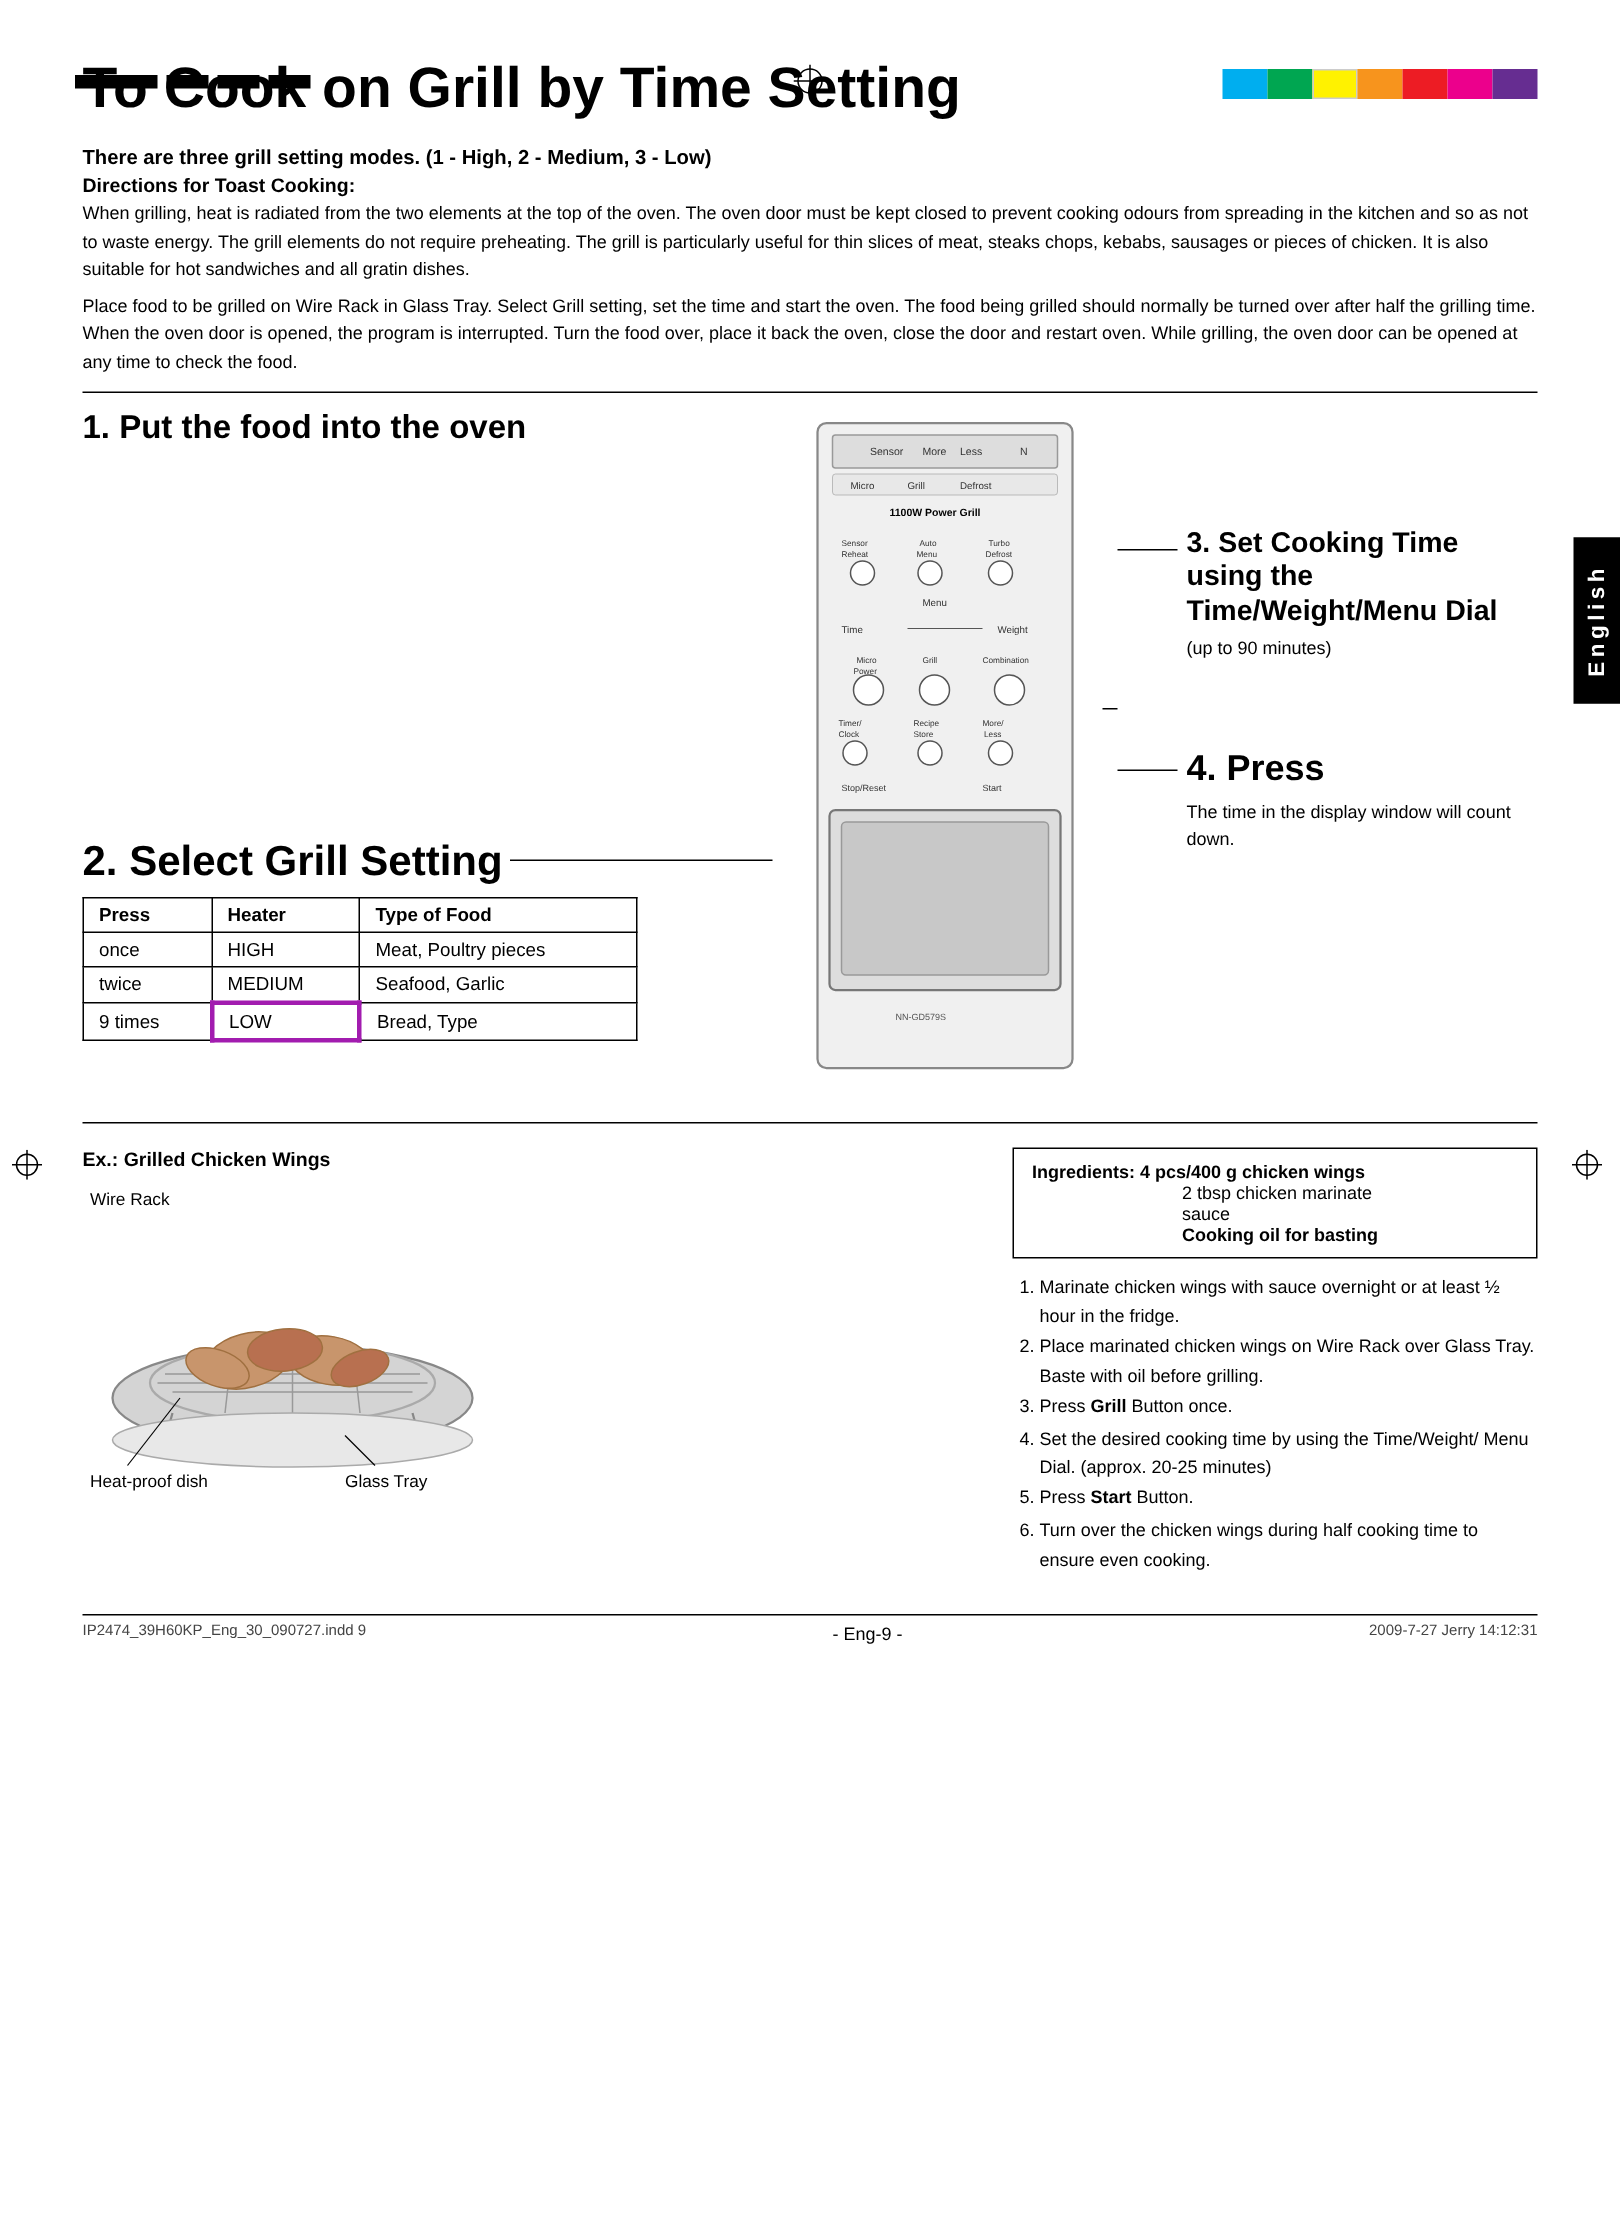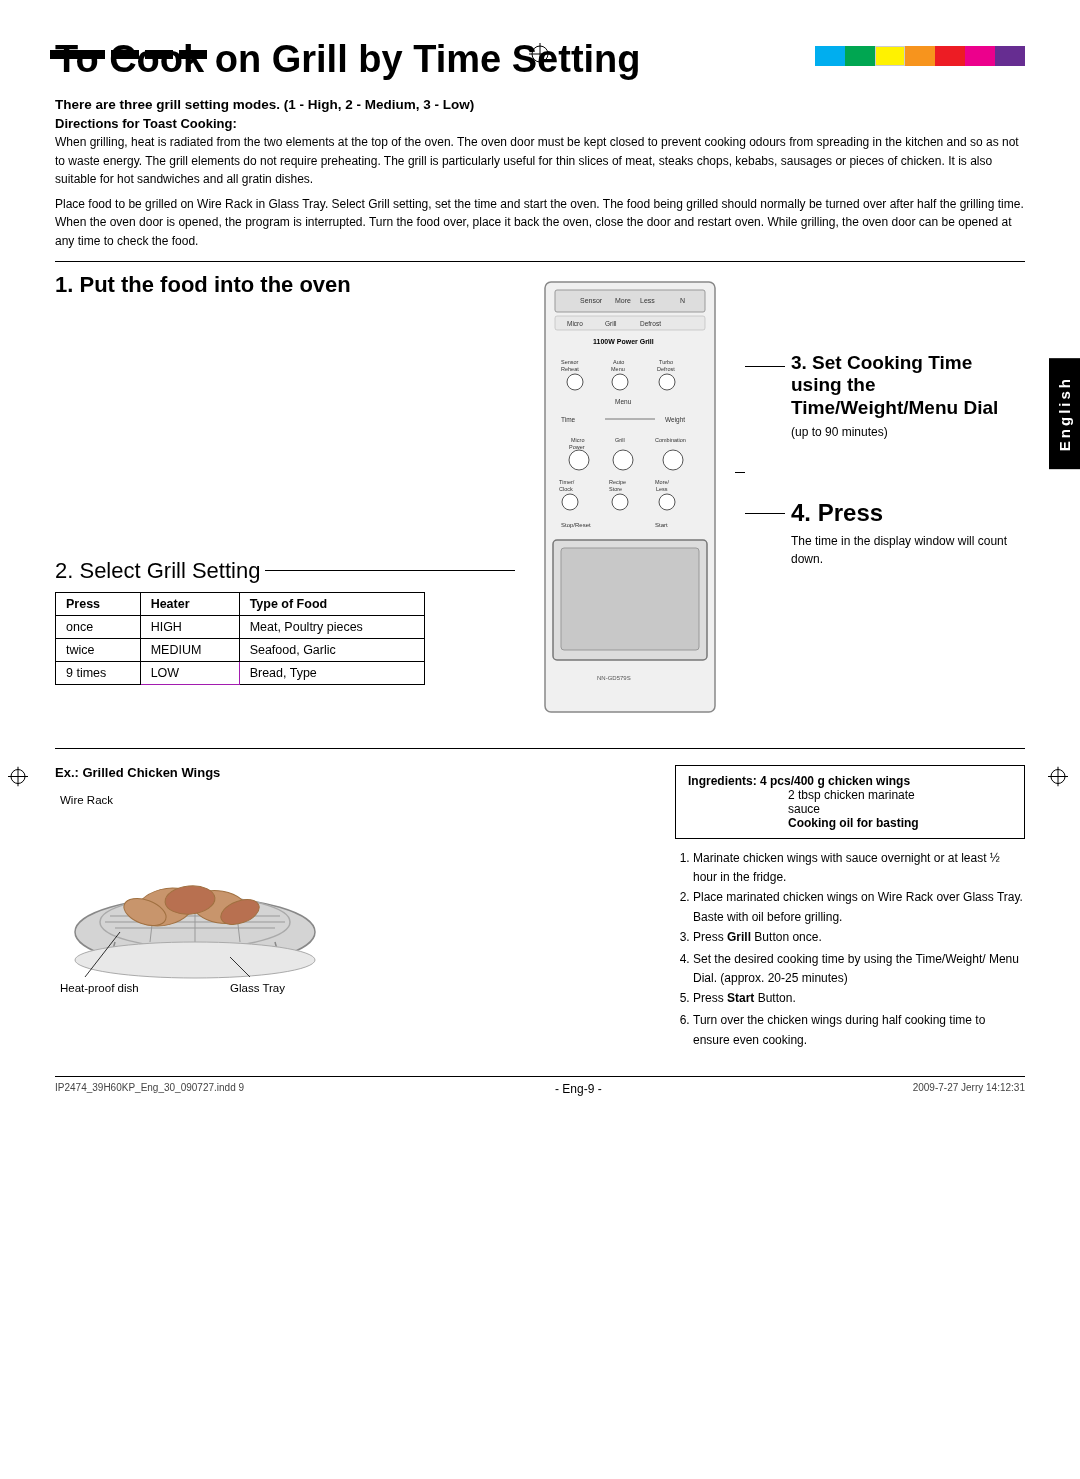--- a/index.html
+++ b/index.html
@@ -79,21 +79,21 @@
 
       <div style="flex: 1; min-width: 0;">
 
         <h2 style="font-size: 22px; font-weight: bold; margin-bottom: 10px;">1. Put the food into the oven</h2>
 
         <div style="height: 250px;"></div>
 
         <div>
 
           <div style="display: flex; align-items: center; margin-bottom: 8px;">
-            <h2 style="font-size: 22px; font-weight: normal; white-space: nowrap;">2. Select Grill Setting</h2>
+            <h2 style="font-size: 28px; font-weight: bold; white-space: nowrap;">2. Select Grill Setting</h2>
             <div style="height: 1.5px; background: #000; flex: 1; margin-left: 5px;"></div>
           </div>
 
           <table style="border-collapse: collapse; width: 370px; font-size: 12.5px;">
             <thead>
               <tr>
                 <th style="border: 1px solid #000; padding: 4px 10px; text-align: left; font-weight: bold;">Press</th>
                 <th style="border: 1px solid #000; padding: 4px 10px; text-align: left; font-weight: bold;">Heater</th>
                 <th style="border: 1px solid #000; padding: 4px 10px; text-align: left; font-weight: bold;">Type of Food</th>
               </tr>
@@ -104,21 +104,21 @@
                 <td style="border: 1px solid #000; padding: 4px 10px;">HIGH</td>
                 <td style="border: 1px solid #000; padding: 4px 10px;">Meat, Poultry pieces</td>
               </tr>
               <tr>
                 <td style="border: 1px solid #000; padding: 4px 10px;">twice</td>
                 <td style="border: 1px solid #000; padding: 4px 10px;">MEDIUM</td>
                 <td style="border: 1px solid #000; padding: 4px 10px;">Seafood, Garlic</td>
               </tr>
               <tr>
                 <td style="border: 1px solid #000; padding: 4px 10px;">9 times</td>
-                <td style="border: 1px solid #a21caf; padding: 4px 10px;">LOW</td>
+                <td style="border: 3px solid #a21caf; padding: 4px 10px;">LOW</td>
                 <td style="border: 1px solid #000; padding: 4px 10px;">Bread, Type</td>
               </tr>
             </tbody>
           </table>
         </div>
       </div>
 
       <div style="width: 210px; flex-shrink: 0; margin: 0 10px; position: relative;">
 
         <svg width="210" height="460" viewBox="0 0 210 460" style="display:block; margin: 0 auto;">

